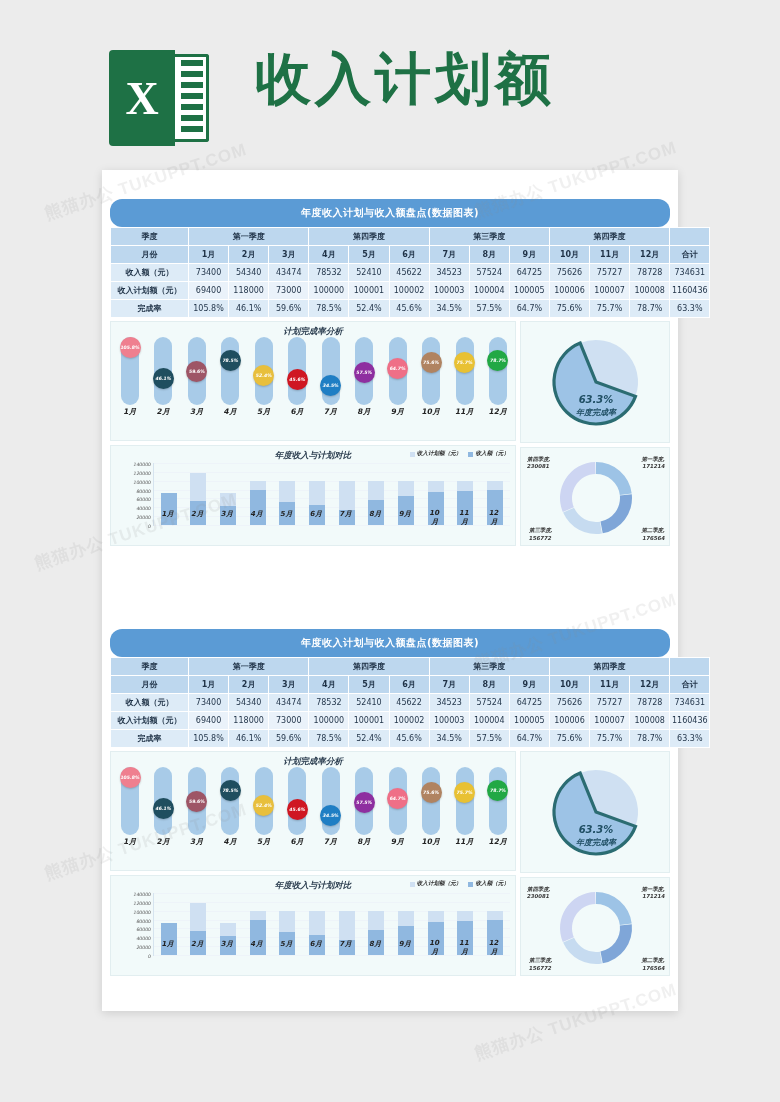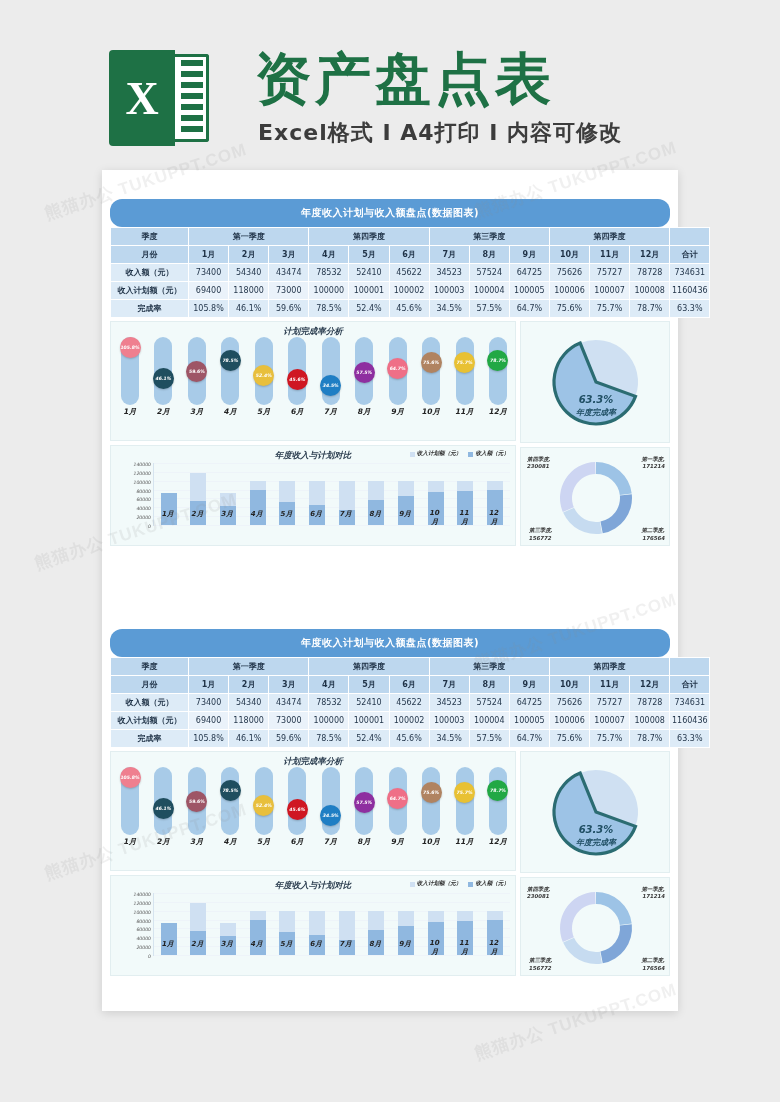--- a/index.html
+++ b/index.html
@@ -119,22 +119,21 @@
 <div class="wm" style="left:40px;top:830px;">熊猫办公 TUKUPPT.COM</div>
 <div class="wm" style="left:470px;top:1010px;">熊猫办公 TUKUPPT.COM</div>
 
 <div class="hero">
   <div class="xls-logo">
     <div class="xls-right"></div>
     <div class="xls-rows"></div>
     <div class="xls-left"></div>
     <div class="xls-x">X</div>
   </div>
-  <div class="hero-title">资产盘点表</div>
-  <div class="hero-sub">Excel格式 Ⅰ A4打印 Ⅰ 内容可修改</div>
+  <div class="hero-title">收入计划额</div>
 </div>
 
 <div class="paper">
 
   <div class="sheet sheet-a">
     <div class="sheet-title">年度收入计划与收入额盘点(数据图表)</div>
     <div class="tbl-slot">
         <table class="grid">
           <colgroup>
             <col class="c0">

